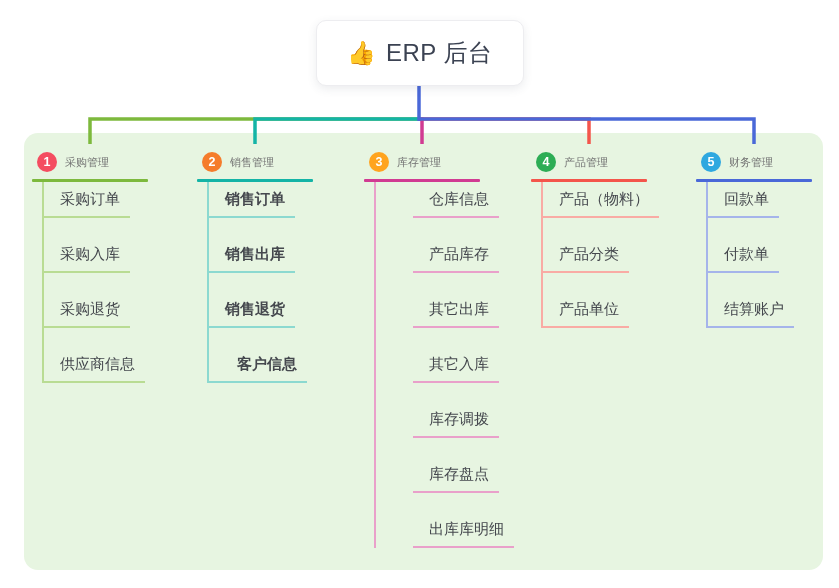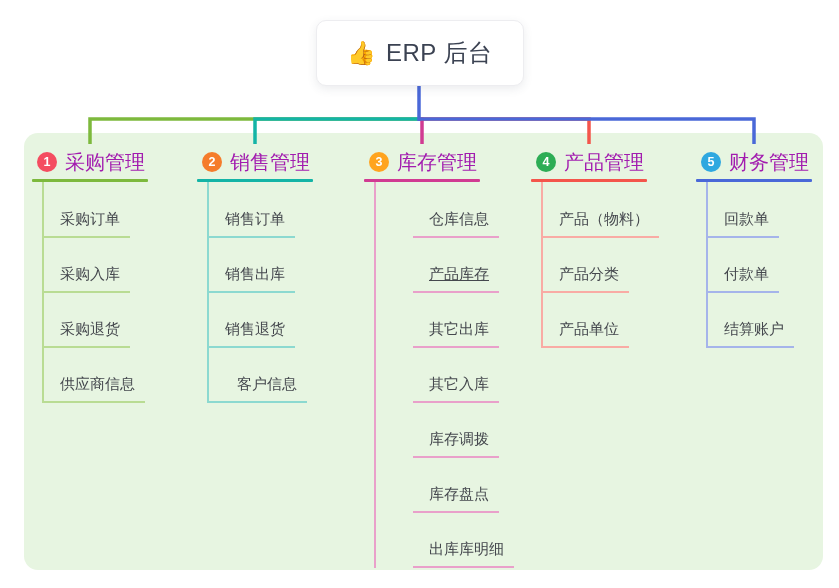--- a/index.html
+++ b/index.html
@@ -23,29 +23,29 @@
   .branch{position:absolute;width:116px;}
   .branch-header{
     display:flex;align-items:center;gap:8px;height:22px;padding-left:5px;
     cursor:default;
   }
   .badge{
     width:20px;height:20px;border-radius:50%;flex:0 0 20px;
     color:#fff;font-size:12.5px;font-weight:bold;
     display:flex;align-items:center;justify-content:center;
   }
-  .branch-label{font-size:20px;color:#a21caf;white-space:nowrap;}
+  .branch-label{font-size:11px;color:#737373;white-space:nowrap;}
   .branch-underline{height:3px;width:116px;margin-top:6px;border-radius:1px;}
   .children{margin-left:10px;border-left-width:2px;border-left-style:solid;}
   .child{
     height:55px;display:flex;align-items:flex-end;width:max-content;
     padding:0 10px 7px 16px;font-size:15px;color:#45484e;white-space:nowrap;
     border-bottom-width:2px;border-bottom-style:solid;box-sizing:border-box;
   }
-  .child:first-child{height:56px;}
+  .child:first-child{height:36px;}
 </style>
 </head>
 <body>
 
 <div class="canvas">
   <div class="panel" id="panel" style="background: rgb(231, 245, 225);"></div>
   <svg class="connectors" id="connectors">
       <path d="M90 144 L90 119 L419 119" stroke="#7db93d" stroke-width="3.5" fill="none"></path>
       <path d="M255 144 L255 119 L419 119" stroke="#14b4a6" stroke-width="3.5" fill="none"></path>
       <path d="M422 144 L422 119 L419 119" stroke="#d13b92" stroke-width="3.5" fill="none"></path>
@@ -70,36 +70,36 @@
           <div class="child" style="border-bottom-color: rgb(185, 220, 147);">采购退货</div>
           <div class="child" style="border-bottom-color: rgb(185, 220, 147);">供应商信息</div>
         </div>
       </div>
       <div class="branch" style="left: 197px; top: 151px;">
         <div class="branch-header">
           <span class="badge" style="background: rgb(245, 124, 43);">2</span>
           <span class="branch-label">销售管理</span>
         </div>
         <div class="branch-underline" style="background: rgb(20, 180, 166);"></div>
-        <div class="children" style="border-left-color: rgb(140, 217, 208);">
+        <div class="children" style="border-left-color: rgb(140, 217, 208); font-weight: bold;">
           <div class="child" style="border-bottom-color: rgb(140, 217, 208);">销售订单</div>
           <div class="child" style="border-bottom-color: rgb(140, 217, 208);">销售出库</div>
           <div class="child" style="border-bottom-color: rgb(140, 217, 208);">销售退货</div>
           <div class="child" style="border-bottom-color: rgb(140, 217, 208); padding-left: 28px;">客户信息</div>
         </div>
       </div>
       <div class="branch" style="left: 364px; top: 151px;">
         <div class="branch-header">
           <span class="badge" style="background: rgb(255, 164, 31);">3</span>
           <span class="branch-label">库存管理</span>
         </div>
         <div class="branch-underline" style="background: rgb(209, 59, 146);"></div>
         <div class="children" style="border-left-color: rgb(233, 160, 202); padding-left: 37px;">
           <div class="child" style="border-bottom-color: rgb(233, 160, 202);">仓库信息</div>
-          <div class="child" style="border-bottom-color: rgb(233, 160, 202); text-decoration: underline;">产品库存</div>
+          <div class="child" style="border-bottom-color: rgb(233, 160, 202);">产品库存</div>
           <div class="child" style="border-bottom-color: rgb(233, 160, 202);">其它出库</div>
           <div class="child" style="border-bottom-color: rgb(233, 160, 202);">其它入库</div>
           <div class="child" style="border-bottom-color: rgb(233, 160, 202);">库存调拨</div>
           <div class="child" style="border-bottom-color: rgb(233, 160, 202); text-align: center;">库存盘点</div>
           <div class="child" style="border-bottom-color: rgb(233, 160, 202);">出库库明细</div>
         </div>
       </div>
       <div class="branch" style="left: 531px; top: 151px;">
         <div class="branch-header">
           <span class="badge" style="background: rgb(45, 173, 85);">4</span>

